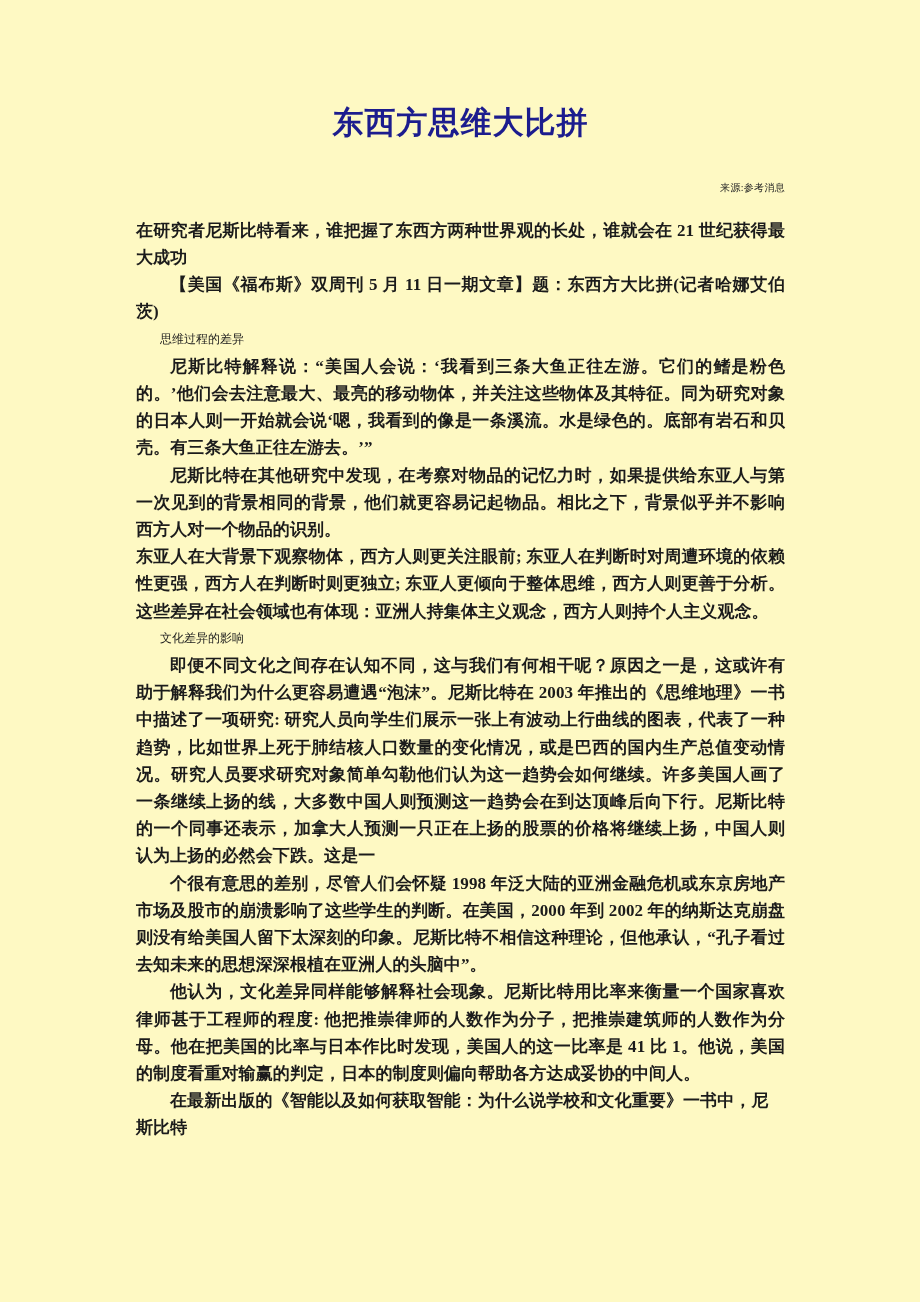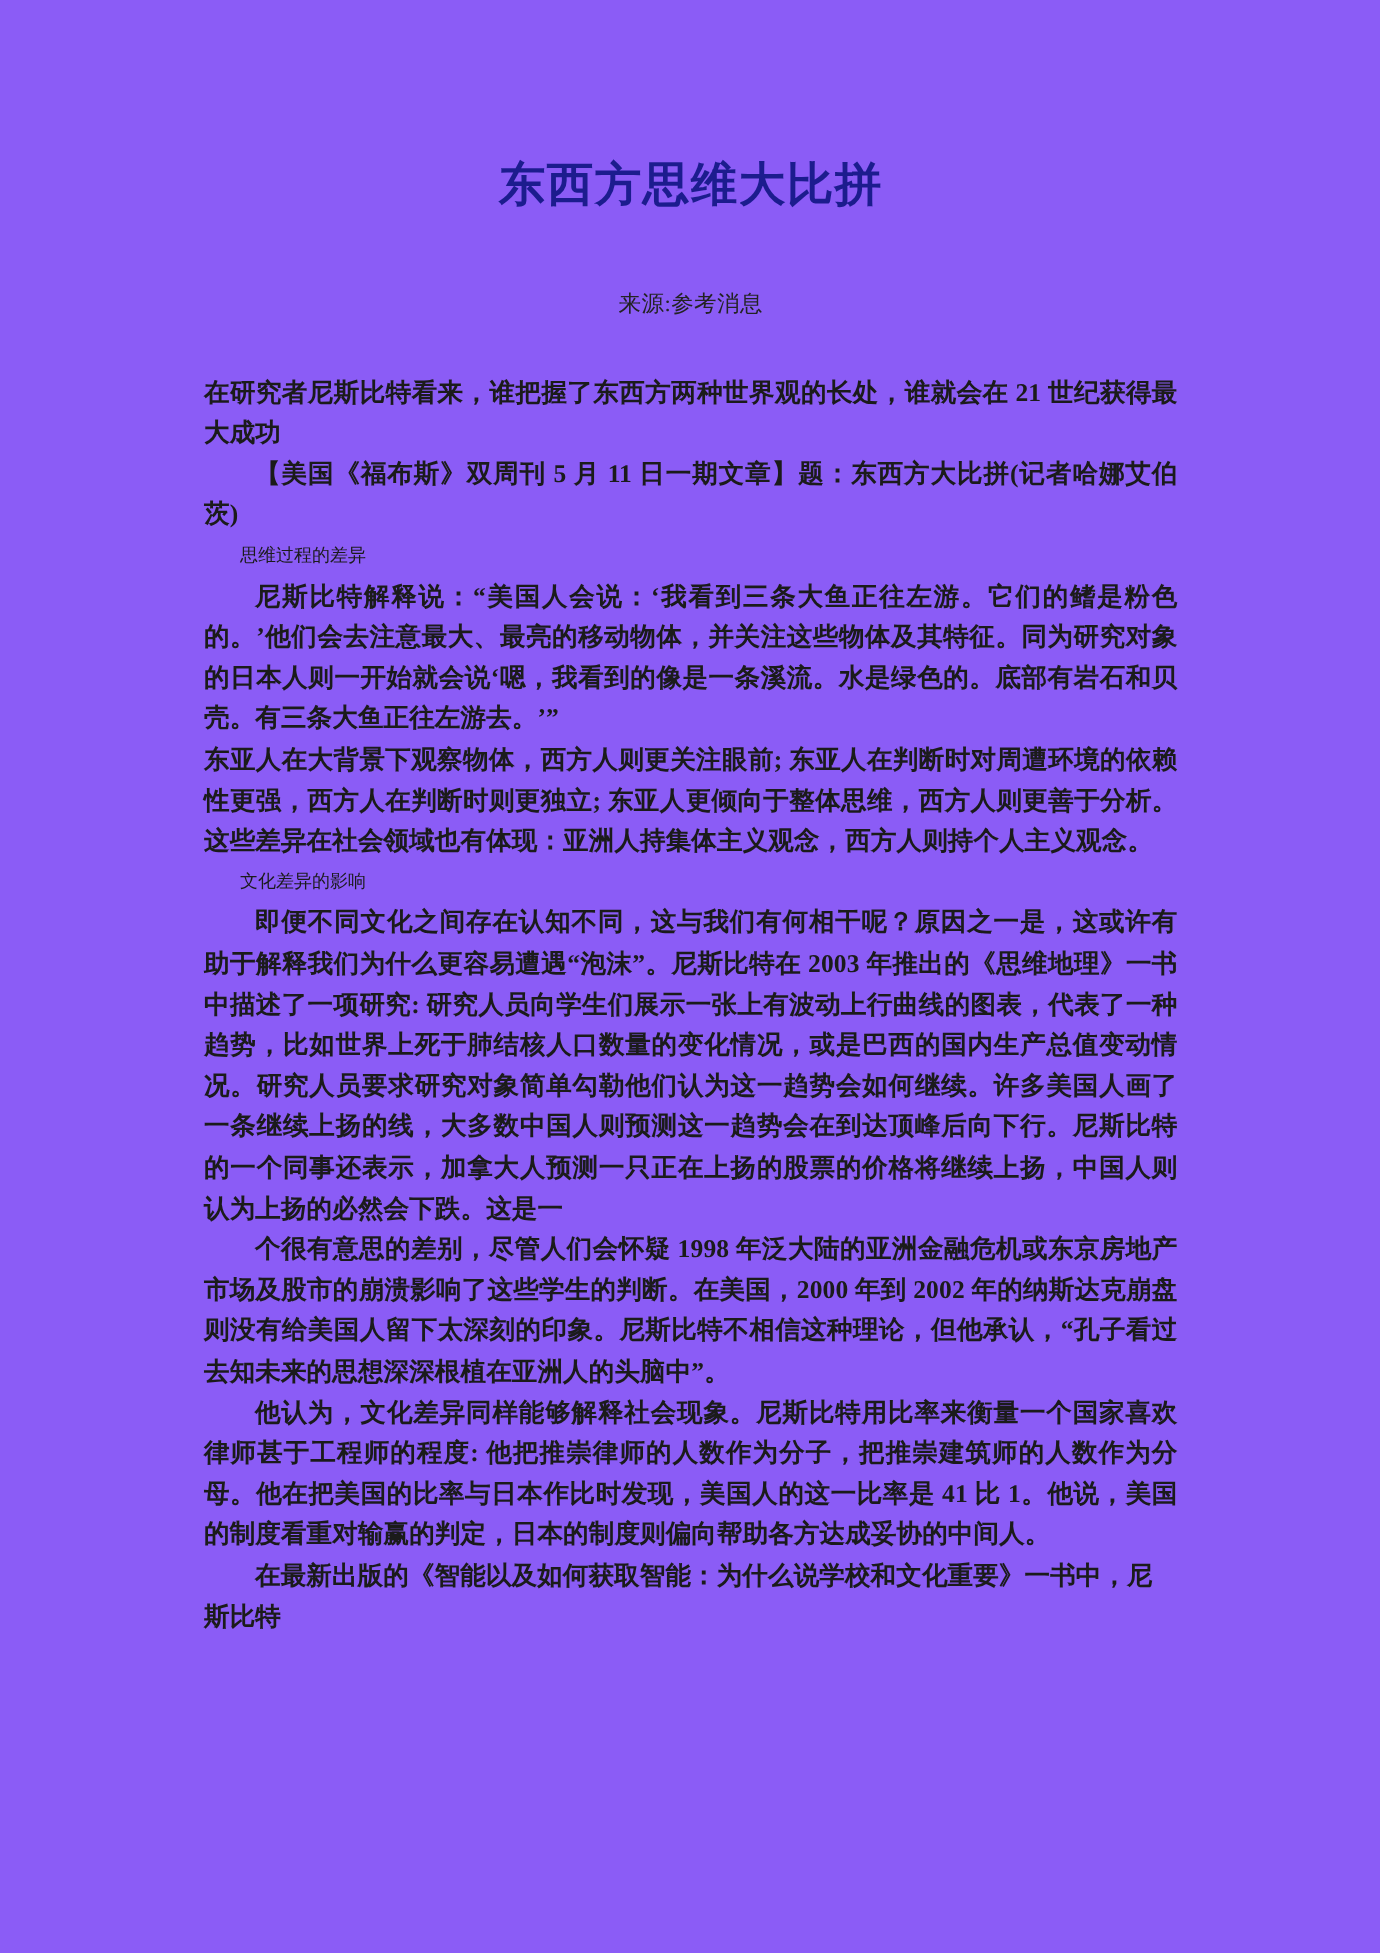--- a/index.html
+++ b/index.html
@@ -11,40 +11,40 @@
     width: 920px;
     height: 1302px;
     overflow: hidden;
     font-family: "Liberation Serif", "DejaVu Serif", serif;
     color: #1a1a1a;
   }
   .page {
     position: relative;
     width: 920px;
     height: 1302px;
-    background: #8b5cf6;
+    background: #fef9c3;
     box-sizing: border-box;
     padding: 0 135px 0 136px;
   }
   .doc-title {
     margin: 0;
     padding-top: 104px;
     text-align: center;
     font-size: 31px;
     font-weight: bold;
     letter-spacing: 1px;
     color: #1c1c8e;
     line-height: 1.25;
     font-family: "Liberation Sans", "DejaVu Sans", sans-serif;
   }
   .source-line {
-    margin: 12px;
+    margin: 0;
     padding-top: 38px;
-    text-align: center;
-    font-size: 15px;
+    text-align: right;
+    font-size: 10px;
     line-height: 1.4;
     color: #232323;
     letter-spacing: 0.3px;
   }
   .body-block {
     padding-top: 22px;
   }
   p.para {
     margin: 0;
     font-size: 17px;
@@ -87,20 +87,21 @@
     <p class="para flush">在研究者尼斯比特看来，谁把握了东西方两种世界观的长处，谁就会在 21 世纪获得最大成功</p>
 
     <p class="para indent">【美国《福布斯》双周刊 5 月 11 日一期文章】题：东西方大比拼(记者哈娜艾伯茨)</p>
 
 
     <p class="subhead">思维过程的差异</p>
 
 
     <p class="para indent">尼斯比特解释说：“美国人会说：‘我看到三条大鱼正往左游。它们的鳍是粉色的。’他们会去注意最大、最亮的移动物体，并关注这些物体及其特征。同为研究对象的日本人则一开始就会说‘嗯，我看到的像是一条溪流。水是绿色的。底部有岩石和贝壳。有三条大鱼正往左游去。’”</p>
 
+    <p class="para indent">尼斯比特在其他研究中发现，在考察对物品的记忆力时，如果提供给东亚人与第一次见到的背景相同的背景，他们就更容易记起物品。相比之下，背景似乎并不影响西方人对一个物品的识别。</p>
 
     <p class="para flush">东亚人在大背景下观察物体，西方人则更关注眼前; 东亚人在判断时对周遭环境的依赖性更强，西方人在判断时则更独立; 东亚人更倾向于整体思维，西方人则更善于分析。这些差异在社会领域也有体现：亚洲人持集体主义观念，西方人则持个人主义观念。</p>
 
     <p class="subhead">文化差异的影响</p>
 
     <p class="para indent">即便不同文化之间存在认知不同，这与我们有何相干呢？原因之一是，这或许有助于解释我们为什么更容易遭遇“泡沫”。尼斯比特在 2003 年推出的《思维地理》一书中描述了一项研究: 研究人员向学生们展示一张上有波动上行曲线的图表，代表了一种趋势，比如世界上死于肺结核人口数量的变化情况，或是巴西的国内生产总值变动情况。研究人员要求研究对象简单勾勒他们认为这一趋势会如何继续。许多美国人画了一条继续上扬的线，大多数中国人则预测这一趋势会在到达顶峰后向下行。尼斯比特的一个同事还表示，加拿大人预测一只正在上扬的股票的价格将继续上扬，中国人则认为上扬的必然会下跌。这是一</p>
 
     <p class="para indent">个很有意思的差别，尽管人们会怀疑 1998 年泛大陆的亚洲金融危机或东京房地产市场及股市的崩溃影响了这些学生的判断。在美国，2000 年到 2002 年的纳斯达克崩盘则没有给美国人留下太深刻的印象。尼斯比特不相信这种理论，但他承认，“孔子看过去知未来的思想深深根植在亚洲人的头脑中”。</p>
 
     <p class="para indent">他认为，文化差异同样能够解释社会现象。尼斯比特用比率来衡量一个国家喜欢律师甚于工程师的程度: 他把推崇律师的人数作为分子，把推崇建筑师的人数作为分母。他在把美国的比率与日本作比时发现，美国人的这一比率是 41 比 1。他说，美国的制度看重对输赢的判定，日本的制度则偏向帮助各方达成妥协的中间人。</p>

